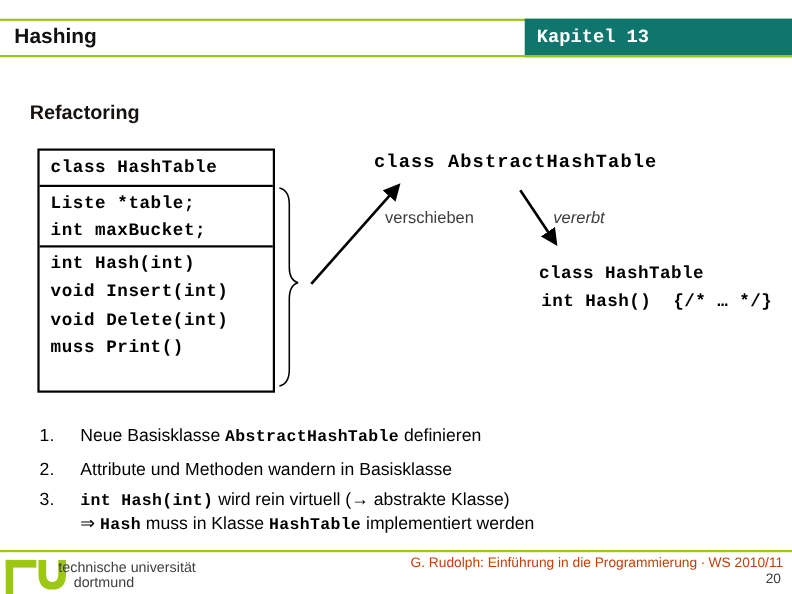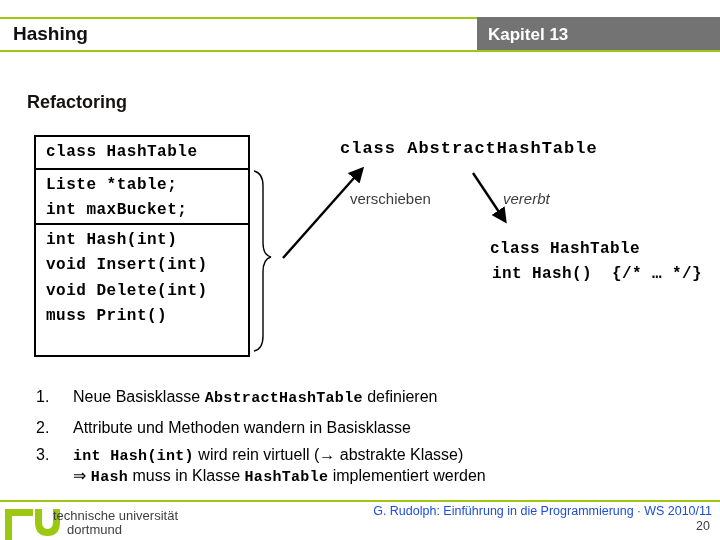--- a/index.html
+++ b/index.html
@@ -2,21 +2,21 @@
 <html><head>
 <meta charset="utf-8">
 <style>
   html,body{margin:0;padding:0;background:#888;}
   .slide{position:relative;width:720px;height:540px;background:#ffffff;overflow:hidden;
          font-family:"Liberation Sans",sans-serif;color:#000;}
   .abs{position:absolute;}
   
   .hline{background:#9cc813;height:2px;left:0;width:720px;}
   .hdr-title{left:13px;top:23px;font-size:19px;font-weight:bold;color:#111;}
-  .hdr-block{left:477px;top:17px;width:243px;height:35px;background:#737373;}
+  .hdr-block{left:477px;top:17px;width:243px;height:35px;background:#0f766e;font-family:Liberation Mono, monospace;}
   .hdr-chapter{left:11px;top:8px;position:absolute;color:#ffffff;font-size:17px;font-weight:bold;}
   
   .slide-title{left:27px;top:92px;font-size:18px;font-weight:bold;color:#161210;}
   
   .uml{left:34px;top:135px;width:212px;height:218px;border:2px solid #000;background:#fff;
        font-family:"Liberation Mono",monospace;font-weight:bold;font-size:16px;letter-spacing:0.5px;}
   .uml .row1{height:31px;line-height:31px;padding-left:10px;border-bottom:2px solid #000;}
   .uml .row2{padding:3px 0 0 10px;height:50px;border-bottom:2px solid #000;}
   .uml .row2 div{line-height:25px;}
   .uml .row3{padding:3px 0 0 10px;}
@@ -29,21 +29,21 @@
   .lbl-inherit{left:503px;top:190px;font-style:italic;}
   .derived-name{left:490px;top:240px;font-size:16px;letter-spacing:0.4px;}
   .derived-method{left:492px;top:265px;font-size:16px;letter-spacing:0.4px;}
   
   .step-num{font-size:16px;}
   .step-text{font-size:16px;margin-left:12px;}
   .step-text span{white-space:pre;}
   .step-text .mono{font-size:15px;letter-spacing:0.3px;}
   
   .uni-text{color:#3f3f3f;font-size:13px;}
-  .credit{right:8px;top:504px;font-size:12.5px;color:#1d4ed8;text-align:center;}
+  .credit{right:8px;top:504px;font-size:12.5px;color:#c2410c;text-align:center;}
   .pagenum{right:10px;top:519px;font-size:12.5px;color:#3a3a3a;text-align:right;}
   svg.overlay{position:absolute;left:0;top:0;pointer-events:none;}
 </style>
 </head>
 <body>
 
 <div class="slide">
 
   <div class="abs hline" style="top:17px;"></div>
   <div class="abs hdr-title">Hashing</div>

